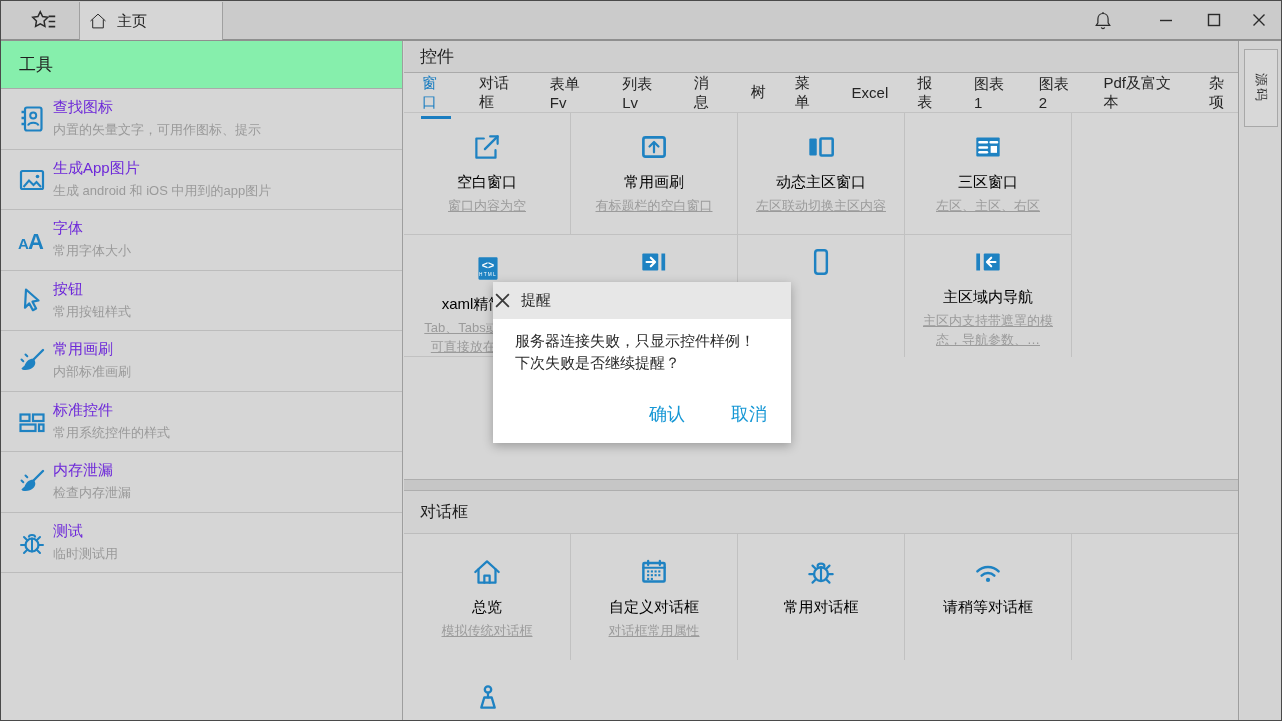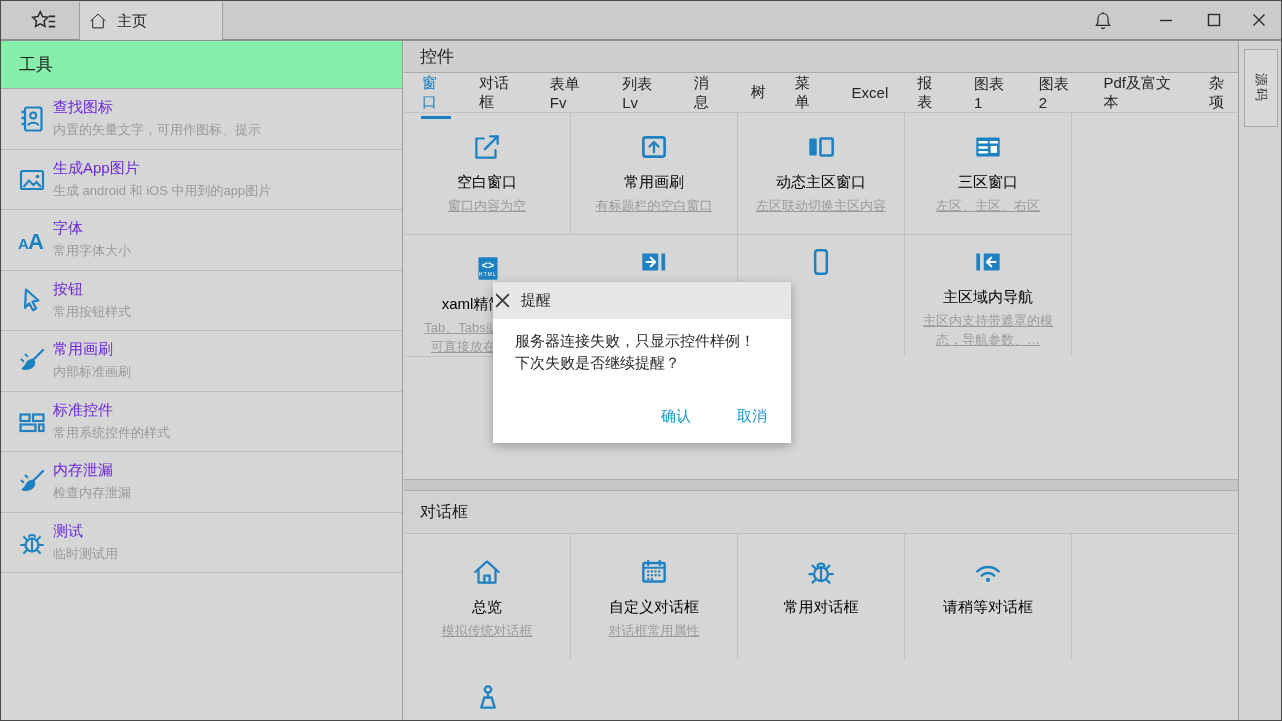--- a/index.html
+++ b/index.html
@@ -49,21 +49,21 @@
   .rail-tab{position:absolute;left:4px;top:8px;width:34px;height:78px;background:#d8d8d8;border:1px solid #a8a8a8;
             box-sizing:border-box;display:flex;align-items:center;justify-content:center;}
   .rail-tab span{display:inline-block;transform:rotate(90deg);font-size:13px;color:#333;white-space:nowrap;letter-spacing:2px;}
   
   .dialog{left:492px;top:281px;width:298px;height:161px;background:#ffffff;z-index:20;
           box-shadow:0 3px 10px rgba(0,0,0,0.28);box-sizing:border-box;}
   .dlg-header{height:37px;background:#e7e7e7;display:flex;align-items:center;padding-left:1px;gap:10px;box-sizing:border-box;}
   .dlg-title{font-size:15px;color:#2b2b2b;}
   .dlg-body{padding:11px 14px 0 22px;font-size:15px;color:#2b2b2b;line-height:22px;white-space:pre-line;}
   .dlg-buttons{position:absolute;right:24px;bottom:17px;display:flex;gap:46px;}
-  .dlg-btn{font-size:15px;color:#1697d5;cursor:pointer;}
+  .dlg-btn{font-size:18px;color:#1697d5;cursor:pointer;}
 </style>
 </head>
 <body>
 
 <div class="abs titlebar">
   <div class="abs fav-btn">
     <svg width="30" height="28" viewBox="0 0 32 30">
       <path class="tbic" d="M12 4l2.5 5.2 5.6.8-4 4 .9 5.6-5-2.7-5 2.7.9-5.6-4-4 5.6-.8z" fill="none" stroke="#2a2a2a" stroke-width="1.7"></path>
       <path d="M21 9h7 M21 14.5h7 M21 20h7" stroke="#2a2a2a" stroke-width="1.7" fill="none"></path>
     </svg>

